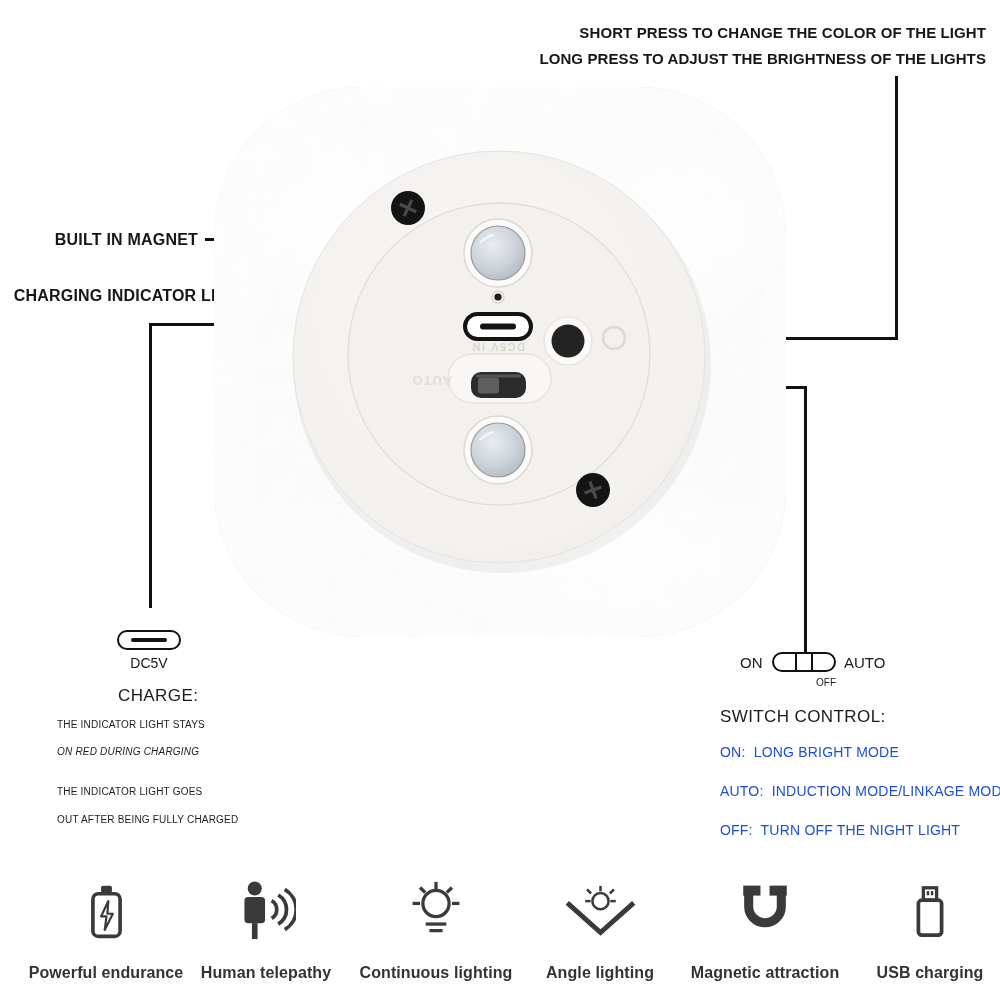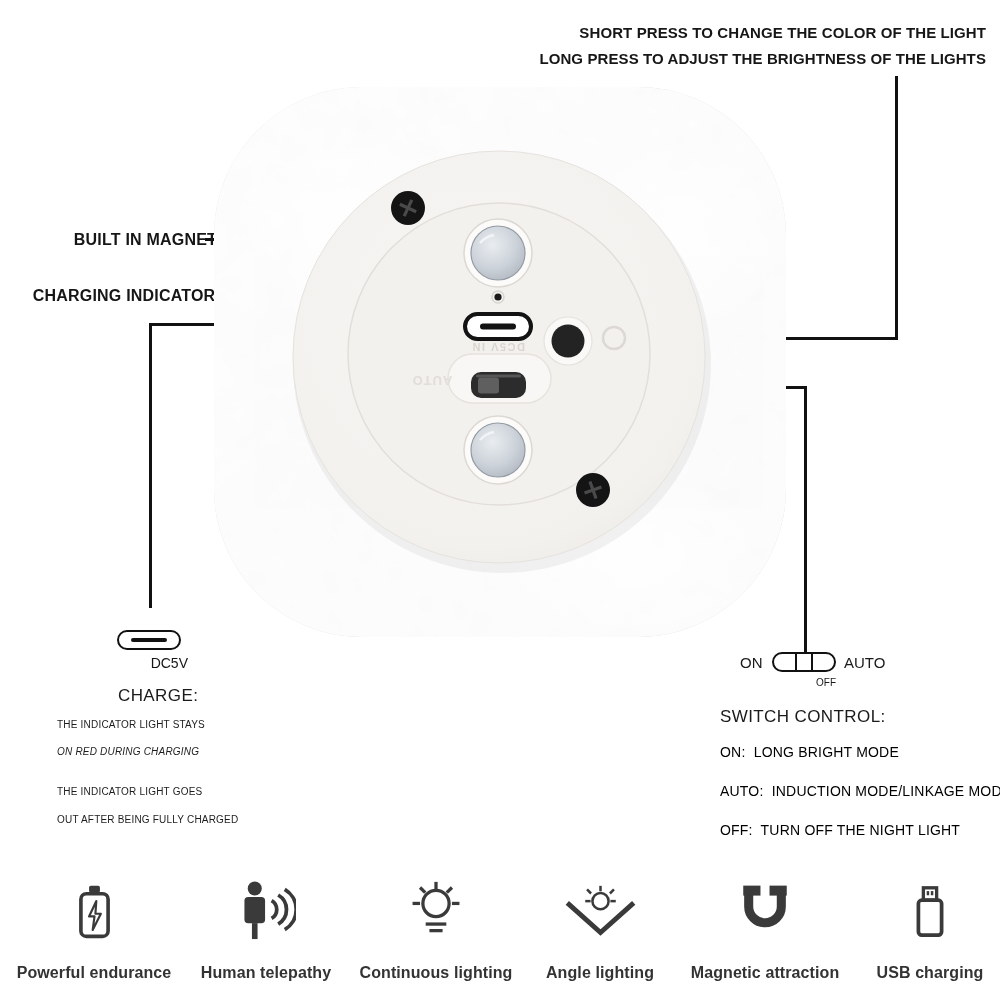--- a/index.html
+++ b/index.html
@@ -9,50 +9,50 @@
 
   
   .cline{position:absolute;background:#111;}
 
   
   .press-callout{position:absolute;top:20px;right:14px;text-align:right;
     font-weight:700;font-size:15px;line-height:26px;letter-spacing:.1px;color:#161616;}
 
   
   .side-label{position:absolute;font-weight:700;font-size:16px;color:#161616;
-    text-align:right;letter-spacing:.2px;padding-left:19px;}
+    text-align:right;letter-spacing:.2px;}
   .lbl-magnet{left:0;top:231px;width:198px;}
   .lbl-indicator{left:0;top:287px;width:250px;}
 
   
   .device-svg{position:absolute;left:210px;top:85px;}
 
   
   .usbc-icon{position:absolute;left:117px;top:630px;width:60px;height:16px;
     border:2.5px solid #111;border-radius:10px;}
   .usbc-icon .bar{position:absolute;left:50%;top:50%;width:36px;height:4px;
     transform:translate(-50%,-50%);background:#111;border-radius:2px;}
-  .dc5v-label{position:absolute;left:110px;top:655px;width:78px;text-align:right;
+  .dc5v-label{position:absolute;left:110px;top:655px;width:78px;text-align:center;
     font-size:14px;color:#161616;}
   .charge-heading{position:absolute;left:118px;top:686px;font-size:17px;letter-spacing:.4px;}
   .charge-line{position:absolute;left:57px;font-size:10px;letter-spacing:.2px;color:#1c1c1c;}
   .cl0{top:719px;} .cl1{top:746px;font-style:italic;} .cl2{top:786px;} .cl3{top:814px;}
 
   
   .sw-on{position:absolute;left:740px;top:654px;font-size:15px;text-align:right;}
   .sw-auto{position:absolute;left:844px;top:654px;font-size:15px;}
   .sw-off{position:absolute;left:772px;top:677px;width:64px;text-align:right;font-size:10px;}
   .sw-body{position:absolute;left:772px;top:652px;width:64px;height:20px;
     box-sizing:border-box;border:2px solid #111;border-radius:10px;background:#fff;}
   .sw-div{position:absolute;top:0;bottom:0;width:2px;background:#111;}
   .sw-d1{left:21px;} .sw-d2{left:37px;}
 
   
   .swc-heading{position:absolute;left:720px;top:707px;font-size:17px;letter-spacing:.4px;}
-  .mode-line{position:absolute;left:720px;font-size:14px;letter-spacing:.2px;white-space:pre;color:#000000;}
+  .mode-line{position:absolute;left:720px;font-size:14px;letter-spacing:.2px;white-space:pre;color:#1d4ed8;}
   .md0{top:744px;} .md1{top:783px;} .md2{top:822px;}
 
   
   .feature{position:absolute;top:874px;width:160px;text-align:center;}
   .icon-box{height:66px;display:flex;align-items:flex-end;justify-content:center;}
   .feature-label{margin-top:24px;font-weight:700;font-size:16px;color:#333;letter-spacing:.1px;}
 </style>
 </head>
 <body>
 
@@ -205,21 +205,21 @@
     <span class="sw-div sw-d2"></span>
   </div>
   <div class="sw-auto">AUTO</div>
   <div class="sw-off">OFF</div>
 
   <div class="swc-heading">SWITCH CONTROL:</div>
   <div class="mode-line md0">ON:  LONG BRIGHT MODE</div>
   <div class="mode-line md1">AUTO:  INDUCTION MODE/LINKAGE MODE</div>
   <div class="mode-line md2">OFF:  TURN OFF THE NIGHT LIGHT</div>
 
-  <div class="feature" style="left:14px;">
+  <div class="feature" style="left:26px;">
     <div class="icon-box">
       <svg width="51" height="58" viewBox="0 0 56 64">
         <rect x="13" y="13" width="30" height="47" rx="6" fill="none" stroke="#3a3a3a" stroke-width="4"></rect>
         <rect x="22" y="4" width="12" height="8" rx="2" fill="#3a3a3a"></rect>
         <path d="M30 21 L22 38 h6 l-2 15 9-18 h-6 z" fill="none" stroke="#3a3a3a" stroke-width="2.4" stroke-linejoin="round"></path>
       </svg>
     </div>
     <div class="feature-label">Powerful endurance</div>
   </div>
 

